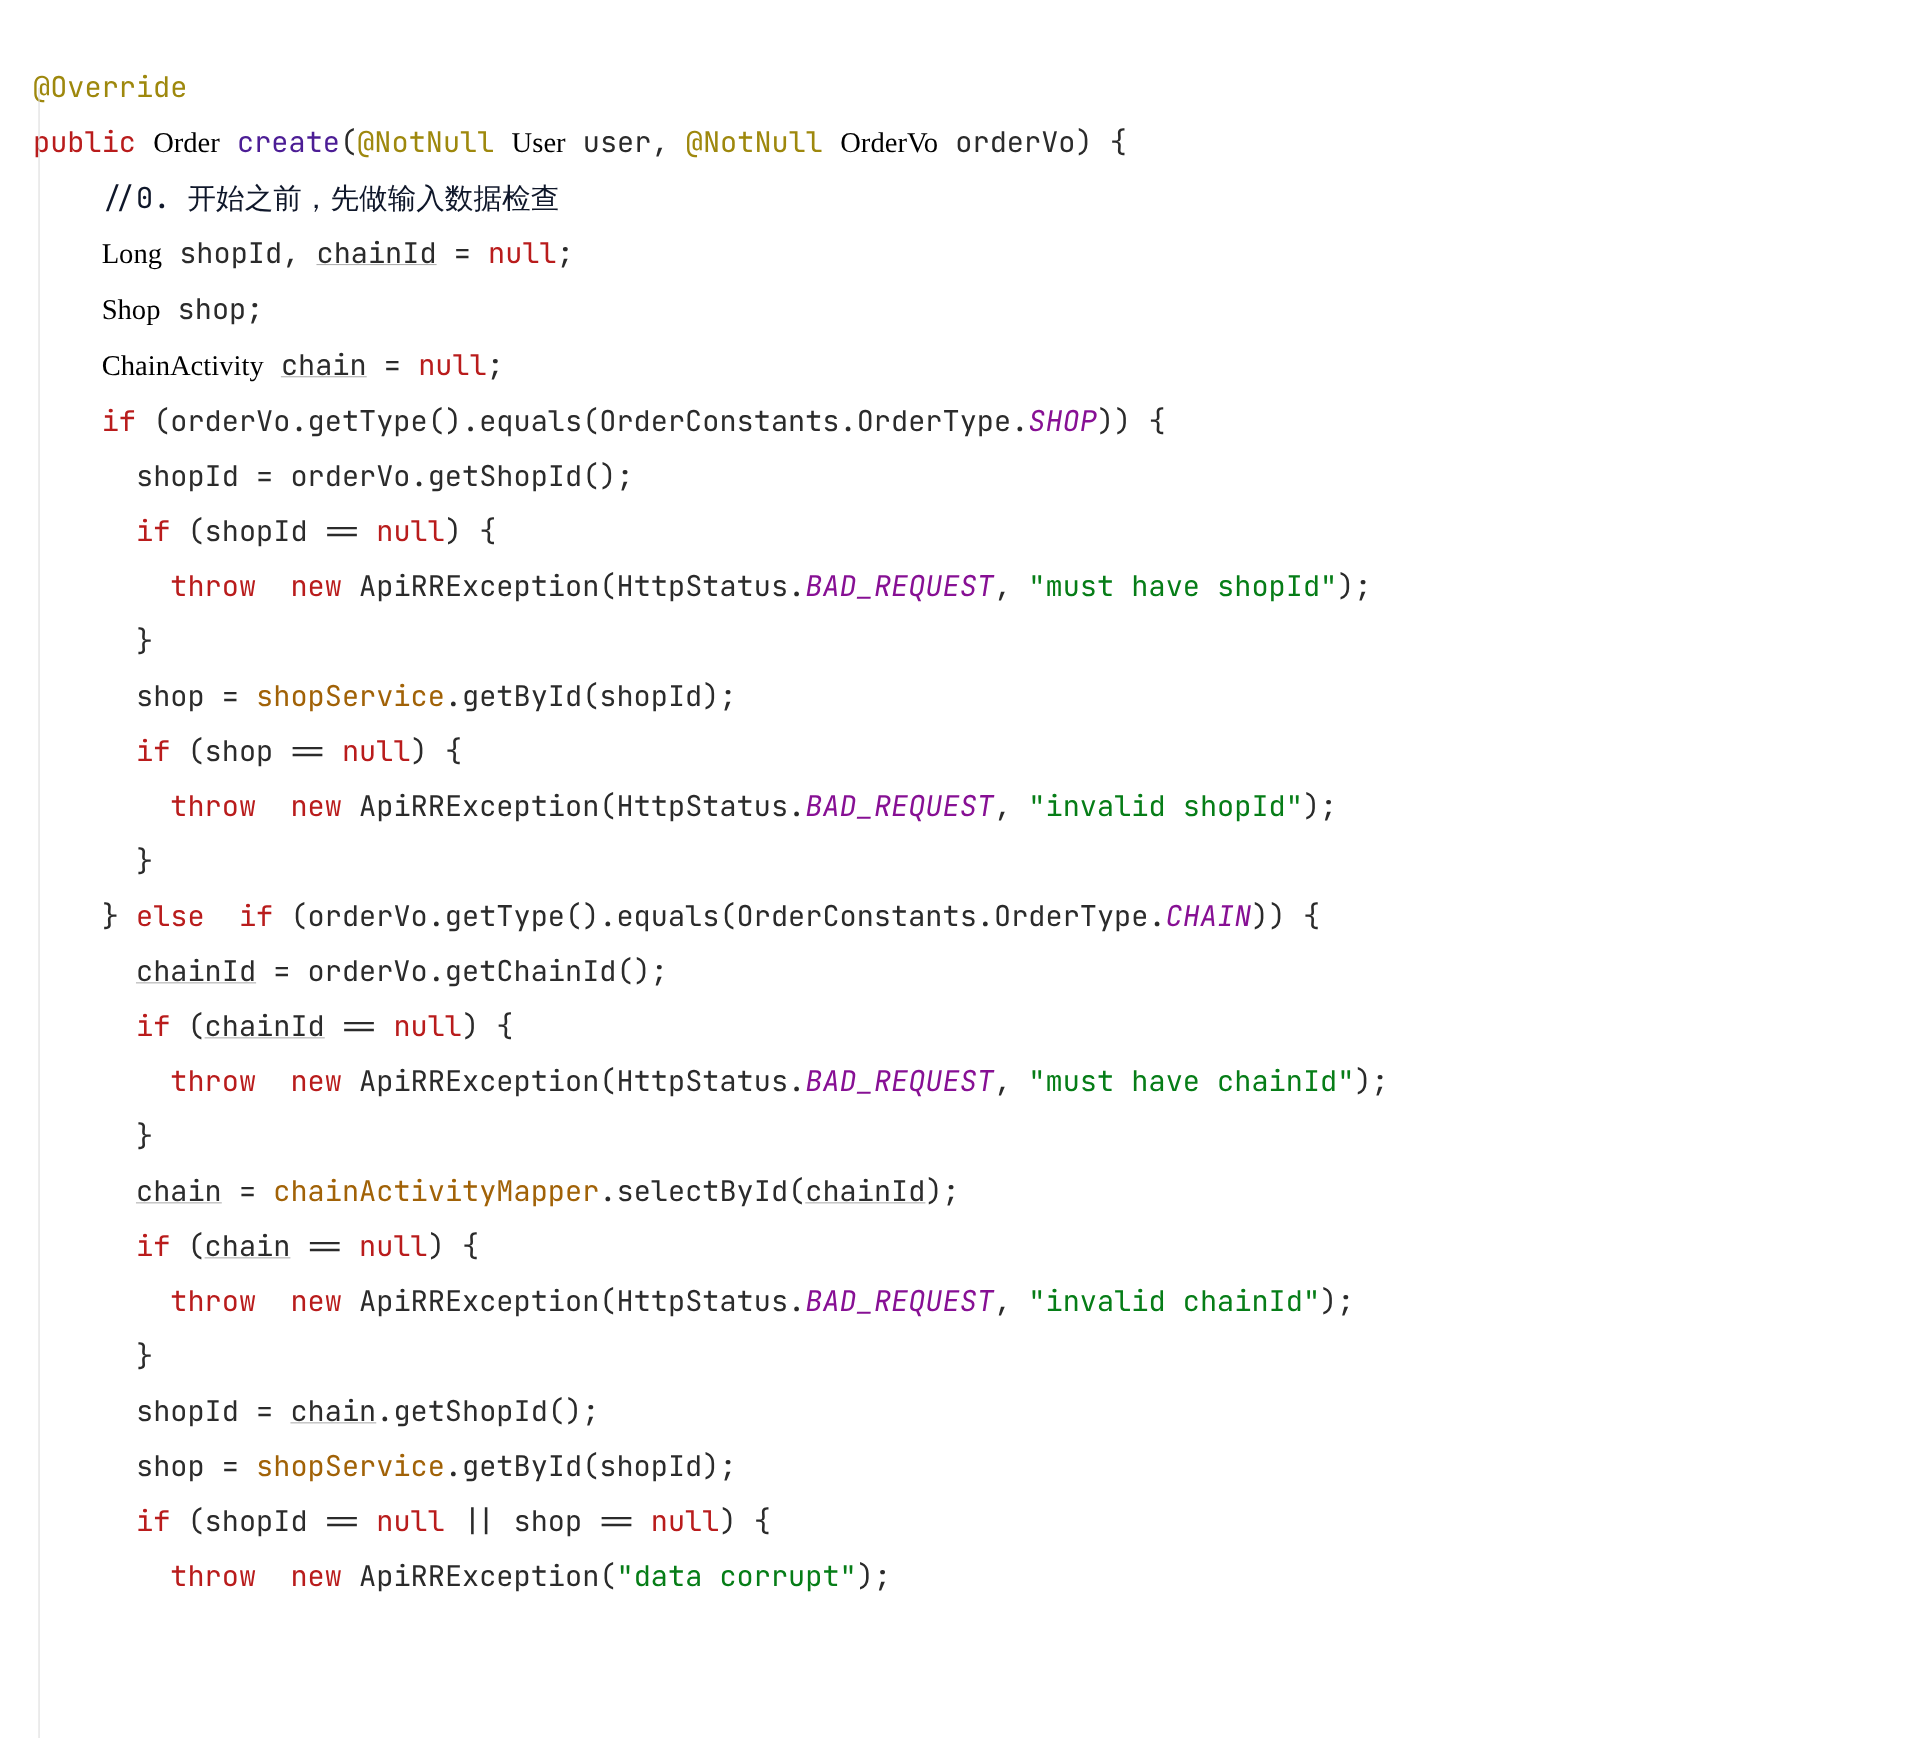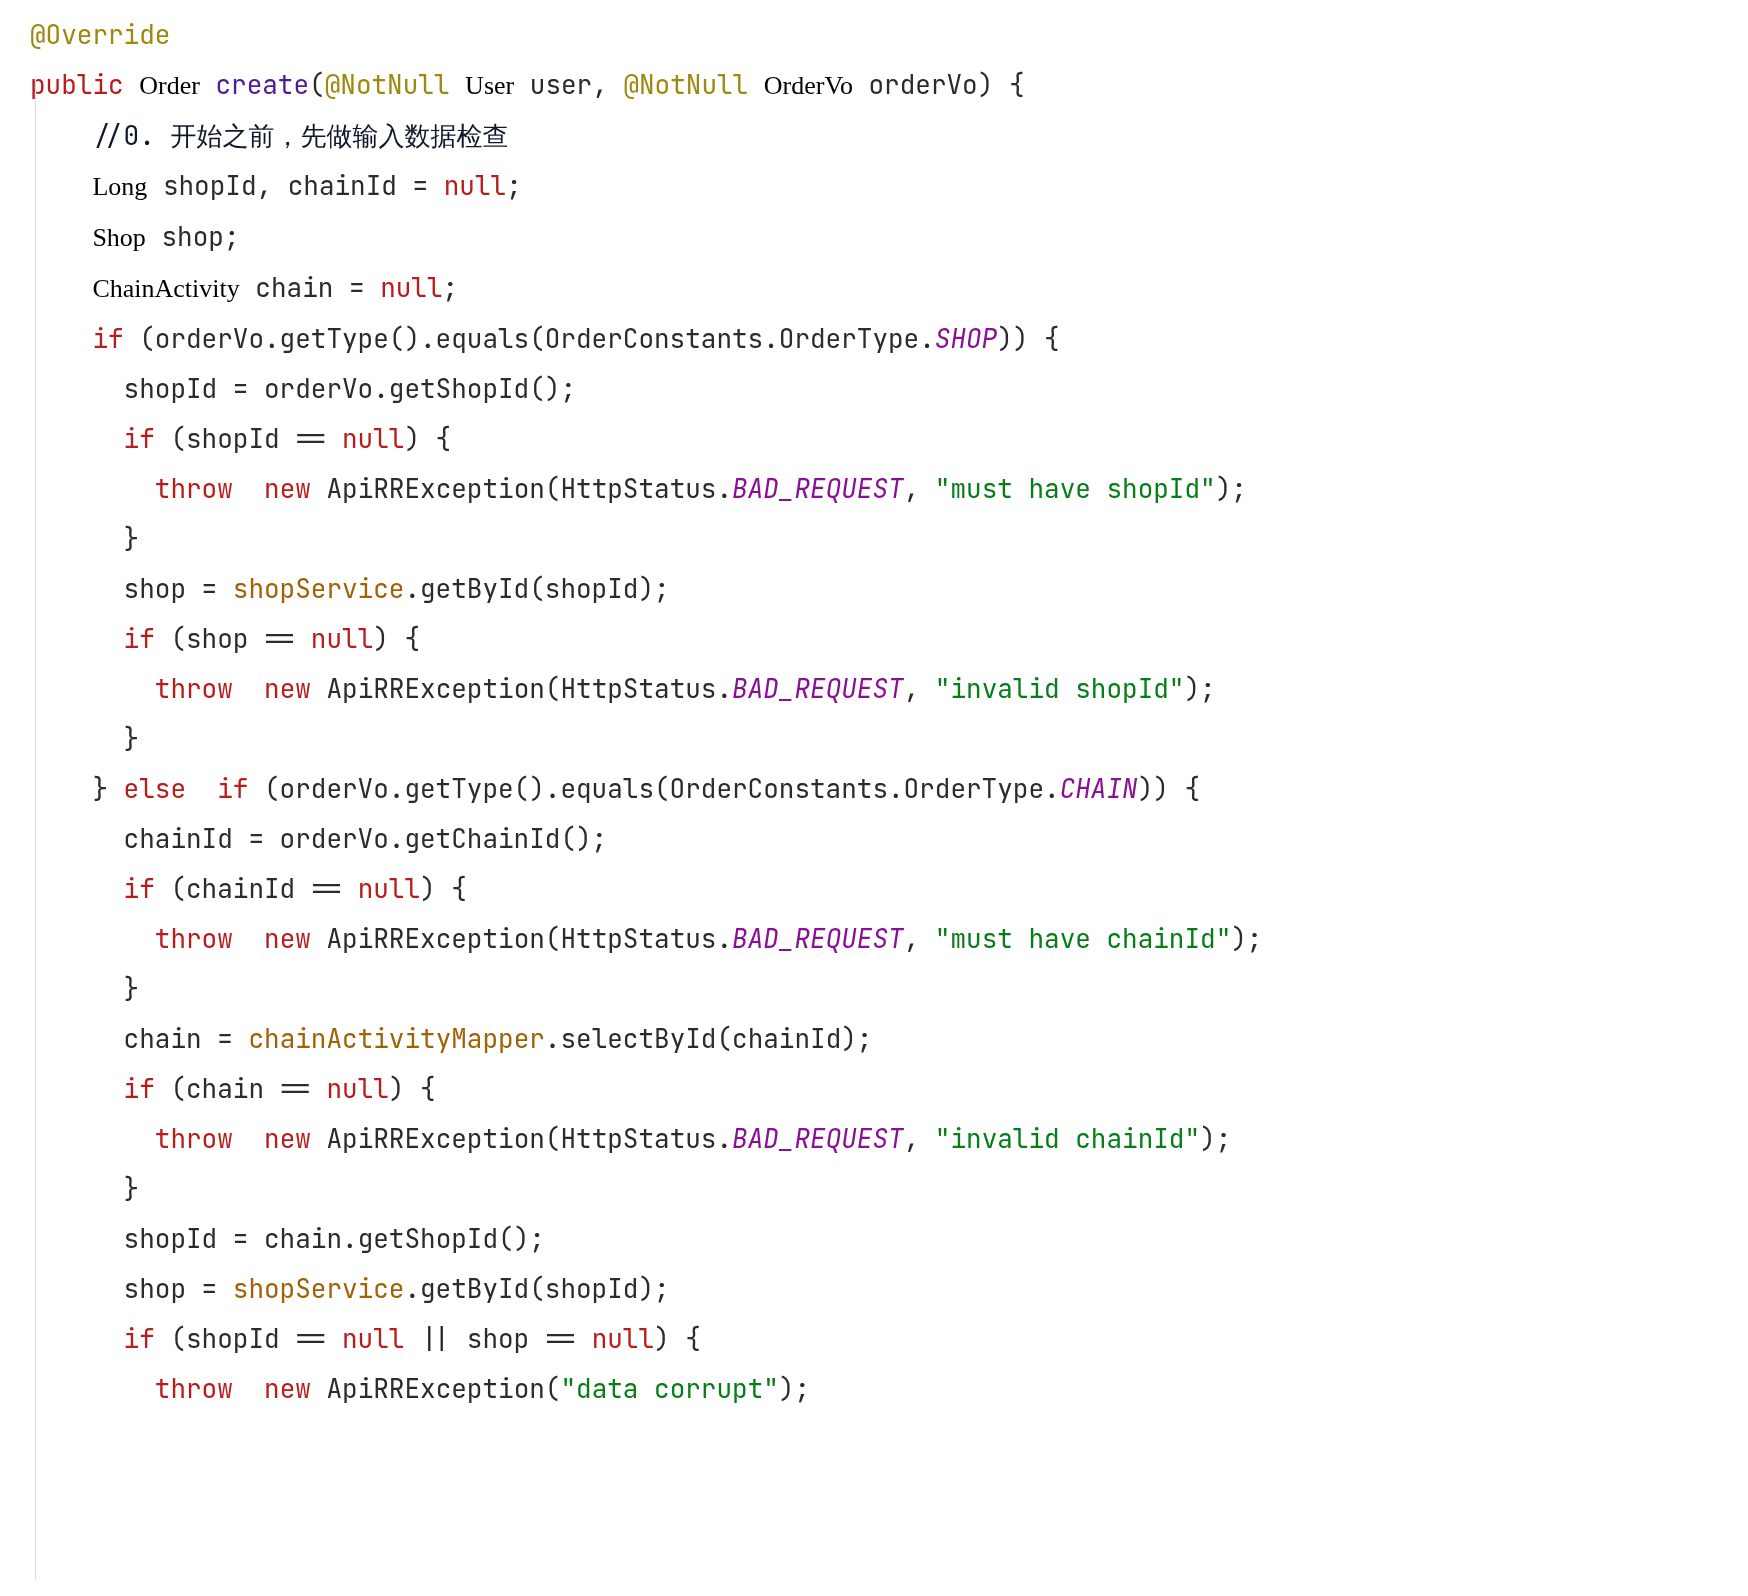--- a/index.html
+++ b/index.html
@@ -10,39 +10,40 @@
     height: 1596px;
     overflow: hidden;
   }
   .code-area {
     font-family: "JetBrains Mono", "Fira Code", "Menlo", "Consolas", monospace;
     font-size: 26px;
     line-height: 50px;
     white-space: pre;
     color: #2b2b2b;
     padding: 10px 0 0 30px;
+    margin-top: 44px;
   }
   .gutter-line {
     position: absolute;
     left: 35px;
     top: 80px;
     width: 1px;
     height: 1500px;
     background: #dcdcdc;
   }
   
   .t-anno   { color: #9e880d; }          
   .t-kw     { color: #b91c1c; }          
   .t-type   { color: #000000; font-family: Liberation Serif, serif; }
   .t-method { color: #4c1d95; }
   .t-enum   { color: #871094; font-style: italic; } 
   .t-field  { color: #a16207; }          
   .t-str    { color: #067d17; }          
   .t-cmt    { color: #0f172a; }
-  .t-under  { text-decoration-color: #b0b0b0; text-decoration-thickness:1px; }
+  .t-under  { text-decoration: underline; text-decoration-color: #b0b0b0; text-decoration-thickness:1px; }
   .line {
     display: block;
   }
 </style>
 </head>
 <body>
 
 <div class="gutter-line"></div>
 
 <div class="code-area" id="code"><span class="line"><span class="t-anno">@Override</span></span><span class="line"><span class="t-kw">public</span><span> </span><span class="t-type">Order</span><span> </span><span class="t-method">create</span><span>(</span><span class="t-anno">@NotNull</span><span> </span><span class="t-type">User</span><span> user, </span><span class="t-anno">@NotNull</span><span> </span><span class="t-type">OrderVo</span><span> orderVo) {</span></span><span class="line"><span></span></span><span class="line">    <span class="t-cmt">//0. 开始之前，先做输入数据检查</span></span><span class="line">    <span class="t-type">Long</span><span> shopId, </span><span class="t-under">chainId</span><span> = </span><span class="t-kw">null</span><span>;</span></span><span class="line">    <span class="t-type">Shop</span><span> shop;</span></span><span class="line">    <span class="t-type">ChainActivity</span><span> </span><span class="t-under">chain</span><span> = </span><span class="t-kw">null</span><span>;</span></span><span class="line">    <span class="t-kw">if</span><span> (orderVo.getType().equals(OrderConstants.OrderType.</span><span class="t-enum">SHOP</span><span>)) {</span></span><span class="line">      <span>shopId = orderVo.getShopId();</span></span><span class="line">      <span class="t-kw">if</span><span> (shopId == </span><span class="t-kw">null</span><span>) {</span></span><span class="line">        <span class="t-kw">throw</span><span>  </span><span class="t-kw">new</span><span> ApiRRException(HttpStatus.</span><span class="t-enum">BAD_REQUEST</span><span>, </span><span class="t-str">"must have shopId"</span><span>);</span></span><span class="line">      <span>}</span></span><span class="line">      <span>shop = </span><span class="t-field">shopService</span><span>.getById(shopId);</span></span><span class="line">      <span class="t-kw">if</span><span> (shop == </span><span class="t-kw">null</span><span>) {</span></span><span class="line">        <span class="t-kw">throw</span><span>  </span><span class="t-kw">new</span><span> ApiRRException(HttpStatus.</span><span class="t-enum">BAD_REQUEST</span><span>, </span><span class="t-str">"invalid shopId"</span><span>);</span></span><span class="line">      <span>}</span></span><span class="line">    <span>} </span><span class="t-kw">else</span><span>  </span><span class="t-kw">if</span><span> (orderVo.getType().equals(OrderConstants.OrderType.</span><span class="t-enum">CHAIN</span><span>)) {</span></span><span class="line">      <span class="t-under">chainId</span><span> = orderVo.getChainId();</span></span><span class="line">      <span class="t-kw">if</span><span> (</span><span class="t-under">chainId</span><span> == </span><span class="t-kw">null</span><span>) {</span></span><span class="line">        <span class="t-kw">throw</span><span>  </span><span class="t-kw">new</span><span> ApiRRException(HttpStatus.</span><span class="t-enum">BAD_REQUEST</span><span>, </span><span class="t-str">"must have chainId"</span><span>);</span></span><span class="line">      <span>}</span></span><span class="line">      <span class="t-under">chain</span><span> = </span><span class="t-field">chainActivityMapper</span><span>.selectById(</span><span class="t-under">chainId</span><span>);</span></span><span class="line">      <span class="t-kw">if</span><span> (</span><span class="t-under">chain</span><span> == </span><span class="t-kw">null</span><span>) {</span></span><span class="line">        <span class="t-kw">throw</span><span>  </span><span class="t-kw">new</span><span> ApiRRException(HttpStatus.</span><span class="t-enum">BAD_REQUEST</span><span>, </span><span class="t-str">"invalid chainId"</span><span>);</span></span><span class="line">      <span>}</span></span><span class="line">      <span>shopId = </span><span class="t-under">chain</span><span>.getShopId();</span></span><span class="line">      <span>shop = </span><span class="t-field">shopService</span><span>.getById(shopId);</span></span><span class="line">      <span class="t-kw">if</span><span> (shopId == </span><span class="t-kw">null</span><span> || shop == </span><span class="t-kw">null</span><span>) {</span></span><span class="line">        <span class="t-kw">throw</span><span>  </span><span class="t-kw">new</span><span> ApiRRException(</span><span class="t-str">"data corrupt"</span><span>);</span></span></div>

